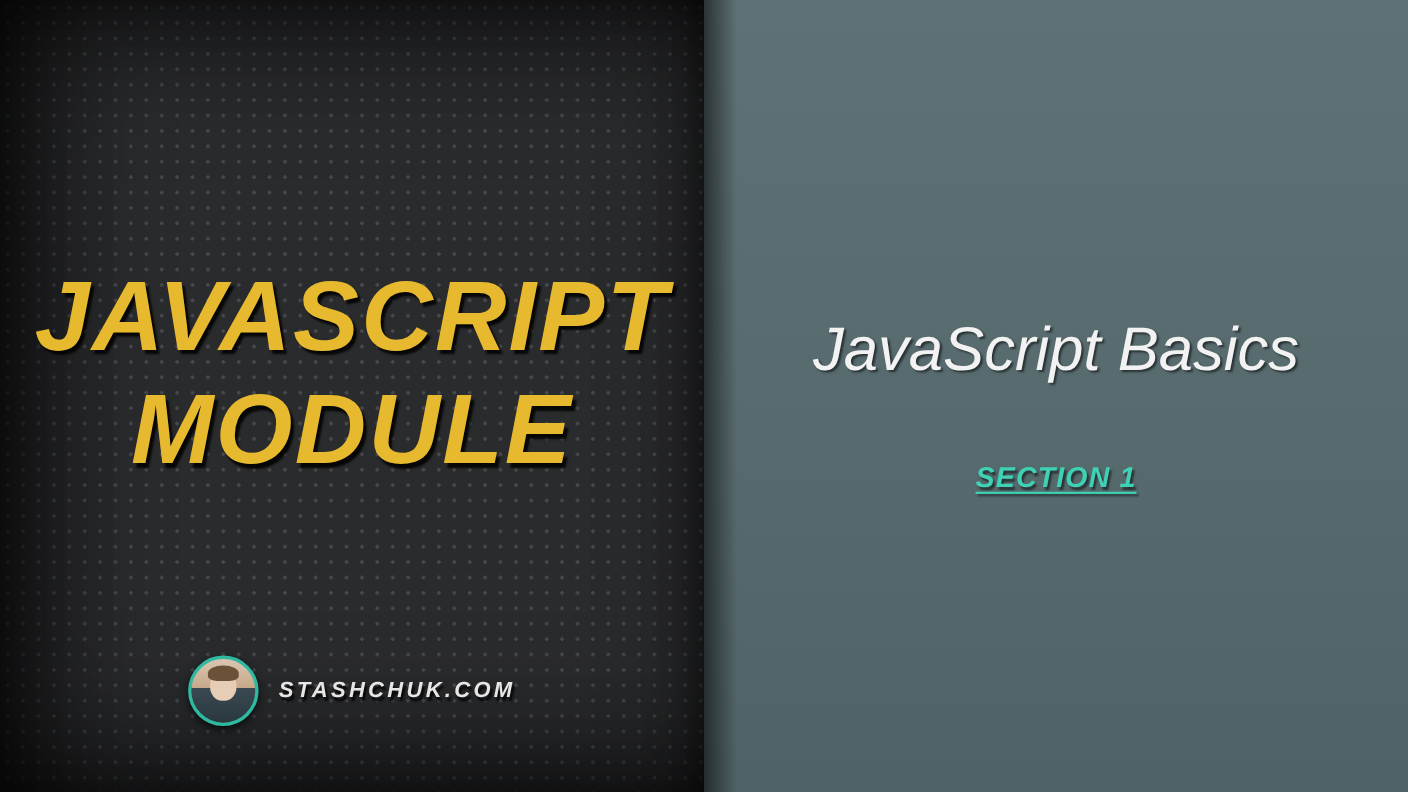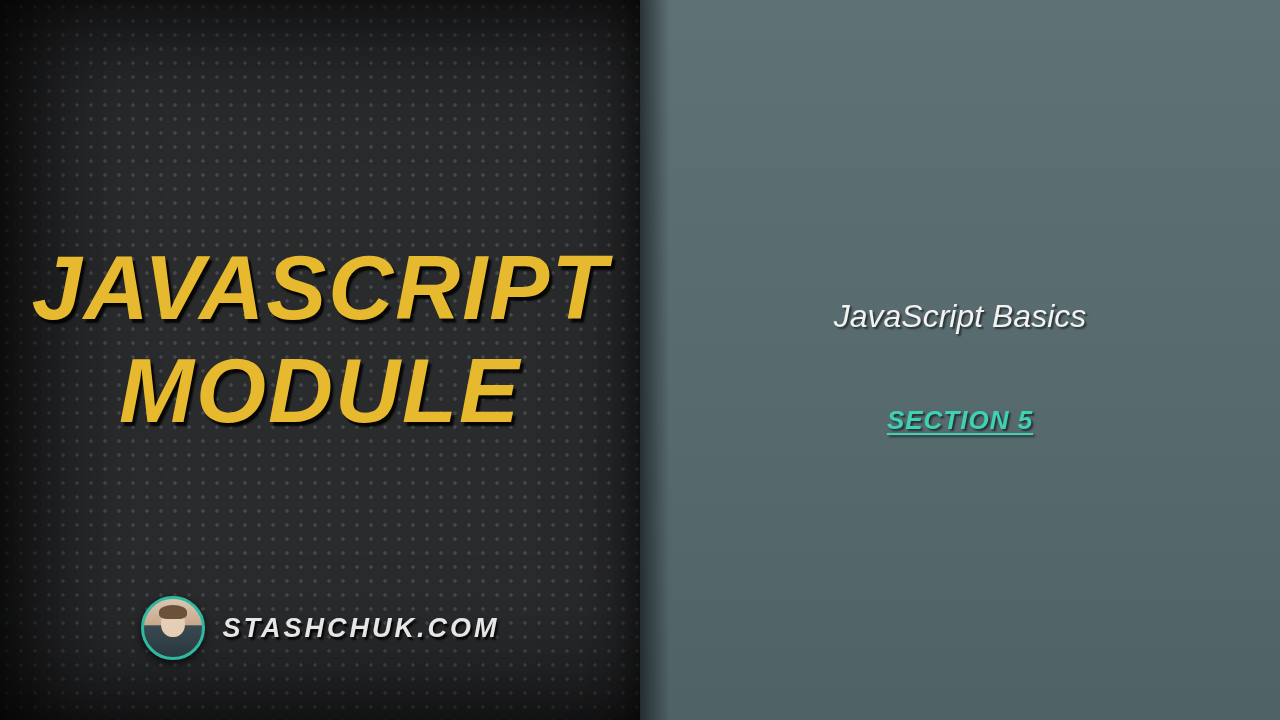--- a/index.html
+++ b/index.html
@@ -78,21 +78,21 @@
   .avatar::after{
     content:"";
     position:absolute;
     top:6px; left:50%;
     transform:translateX(-50%);
     width:28px; height:14px;
     background:#6a5138;
     border-radius:50% 50% 30% 30%;
   }
   .site{
-    font-size:27px;
+    font-size:20px;
     font-weight:800;
     letter-spacing:3px;
     color:#e6e6e6;
     text-shadow: 2px 3px 2px rgba(0,0,0,0.85);
   }
   .right{
     width:640px;
     height:720px;
     background: linear-gradient(180deg,#5e7175 0%, #566a6e 60%, #4f6266 100%);
     position:relative;
@@ -117,21 +117,21 @@
     letter-spacing:1px;
     text-decoration:underline;
     text-underline-offset:4px;
     text-decoration-thickness:2px;
     text-shadow: 2px 2px 2px rgba(0,0,0,0.55);
   }
   .label.module{ color:#c9b49a; }
   .label.section{ color:#3fd1b4; }
   .value{
     margin-top:14px;
-    font-size:32px;
+    font-size:56px;
     font-weight:400;
     color:#f2f2f2;
     text-shadow: 2px 2px 2px rgba(0,0,0,0.55);
   }
 </style>
 </head>
 <body>
 
 <div class="stage">
 
@@ -144,17 +144,17 @@
       <div class="avatar"></div>
       <div class="site">STASHCHUK.COM</div>
     </div>
   </div>
 
   <div class="right">
     <div class="block">
       <div class="value">JavaScript Basics</div>
     </div>
     <div class="block">
-      <div class="label section">SECTION 5</div>
+      <div class="label section">SECTION 1</div>
     </div>
   </div>
 
 </div>
 
 </body></html>

